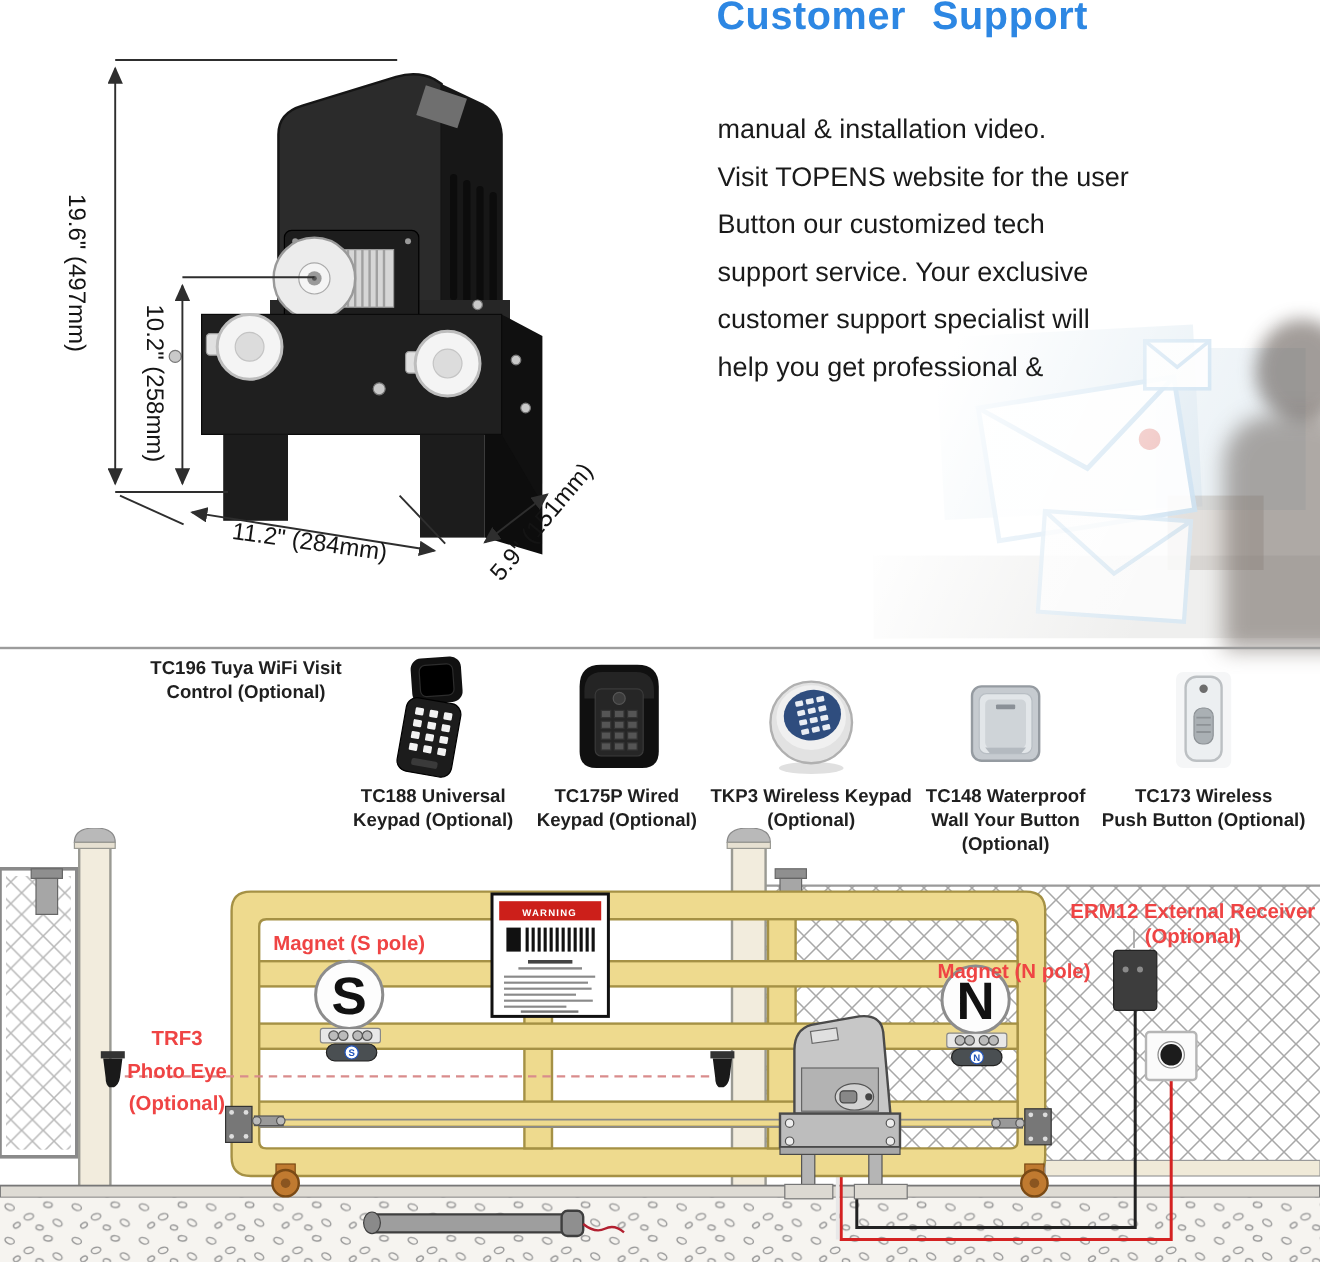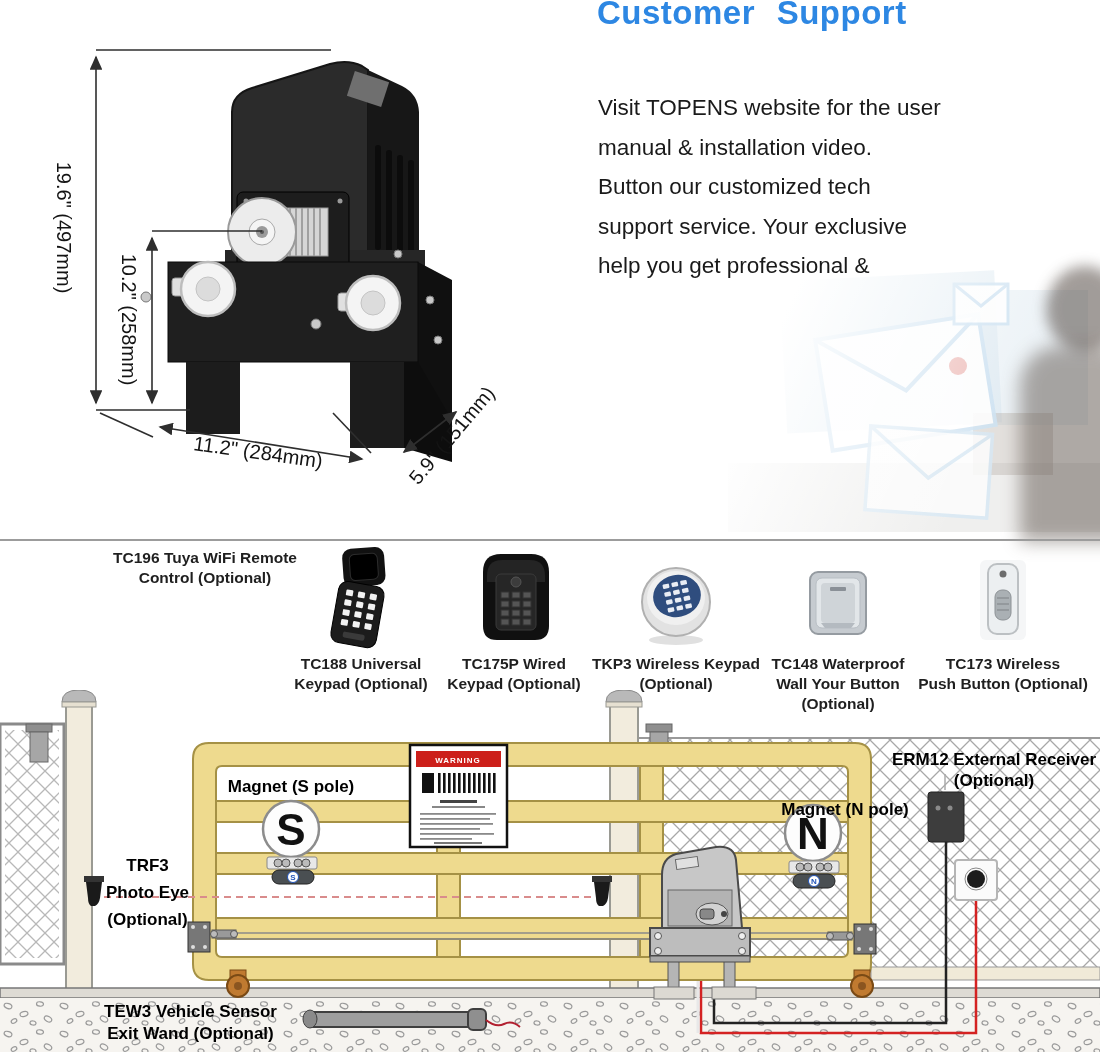--- a/index.html
+++ b/index.html
@@ -24,21 +24,21 @@
   .dim-ih{left:28px;top:308px;transform:rotate(90deg);}
   .dim-w{left:158px;top:441px;transform:rotate(8deg);}
   .dim-d{left:352px;top:424px;transform:rotate(-50deg);}
   .divider{position:absolute;left:0;top:539px;width:1100px;height:2px;background:#9c9c9c;z-index:6;}
   
   .acc{position:absolute;top:546px;text-align:center;z-index:6;}
   .acc-icon{height:106px;display:flex;align-items:flex-end;justify-content:center;}
   .acc-label{margin-top:2px;font-size:15.5px;font-weight:600;line-height:20px;color:#1f1f1f;}
   
   .diagram-svg{position:absolute;left:0;top:690px;z-index:1;}
-  .dlabel{position:absolute;text-align:center;font-size:17px;font-weight:600;color:#000000;
+  .dlabel{position:absolute;text-align:center;font-size:17px;font-weight:600;color:#ef4444;
      line-height:21px;z-index:7;}
   .dlabel.tall{line-height:27px;}
   .pole-letter{font-size:44px;font-weight:bold;fill:#111;}
   .tag-letter{font-size:8px;font-weight:bold;fill:#2255bb;}
   .warn-title{font-size:8px;font-weight:bold;fill:#fff;letter-spacing:1px;}
   .wifi-word{font-size:21px;font-weight:bold;fill:#111;}
 </style>
 </head>
 <body>
 
@@ -150,32 +150,33 @@
     </g>
   </svg>
 
   <div class="dim dim-h">19.6" (497mm)</div>
   <div class="dim dim-ih">10.2" (258mm)</div>
   <div class="dim dim-w">11.2" (284mm)</div>
   <div class="dim dim-d">5.9" (151mm)</div>
 
   <h1 class="heading">Customer Support</h1>
   <div class="support-text">
+    <div>manual &amp; installation video.</div>
     <div>Visit TOPENS website for the user</div>
-    <div>manual &amp; installation video.</div>
     <div>Button our customized tech</div>
     <div>support service. Your exclusive</div>
+    <div>customer support specialist will</div>
     <div>help you get professional &amp;</div>
   </div>
 
   <div class="divider"></div>
 
   <div class="acc" style="left:100px;width:210px;">
     <div class="acc-label">
-      <div>TC196 Tuya WiFi Remote</div>
+      <div>TC196 Tuya WiFi Visit</div>
       <div>Control (Optional)</div>
     </div>
   </div>
 
   <div class="acc" style="left:286px;width:150px;">
     <div class="acc-icon">
         <svg width="150" height="106" viewBox="0 0 150 106">
       <g transform="rotate(10 75 60)">
         <rect x="50" y="2" width="42" height="38" rx="9" fill="#111" transform="rotate(-14 71 21)"></rect>
         <rect x="57" y="8" width="28" height="26" rx="5" fill="#000" stroke="#2d2d2d" transform="rotate(-14 71 21)"></rect>
@@ -513,18 +514,14 @@
   <div class="dlabel" style="left:745px;top:799px;width:200px;">Magnet (N pole)</div>
   <div class="dlabel" style="left:888px;top:749px;width:212px;">
     <div>ERM12 External Receiver</div>
     <div>(Optional)</div>
   </div>
   <div class="dlabel tall" style="left:90px;top:852px;width:115px;">
     <div>TRF3</div>
     <div>Photo Eye</div>
     <div>(Optional)</div>
   </div>
-  <div class="dlabel" style="left:88px;top:1001px;width:205px;line-height:22px;">
-    <div>TEW3 Vehicle Sensor</div>
-    <div>Exit Wand (Optional)</div>
-  </div>
 
 </div>
 
 </body></html>

